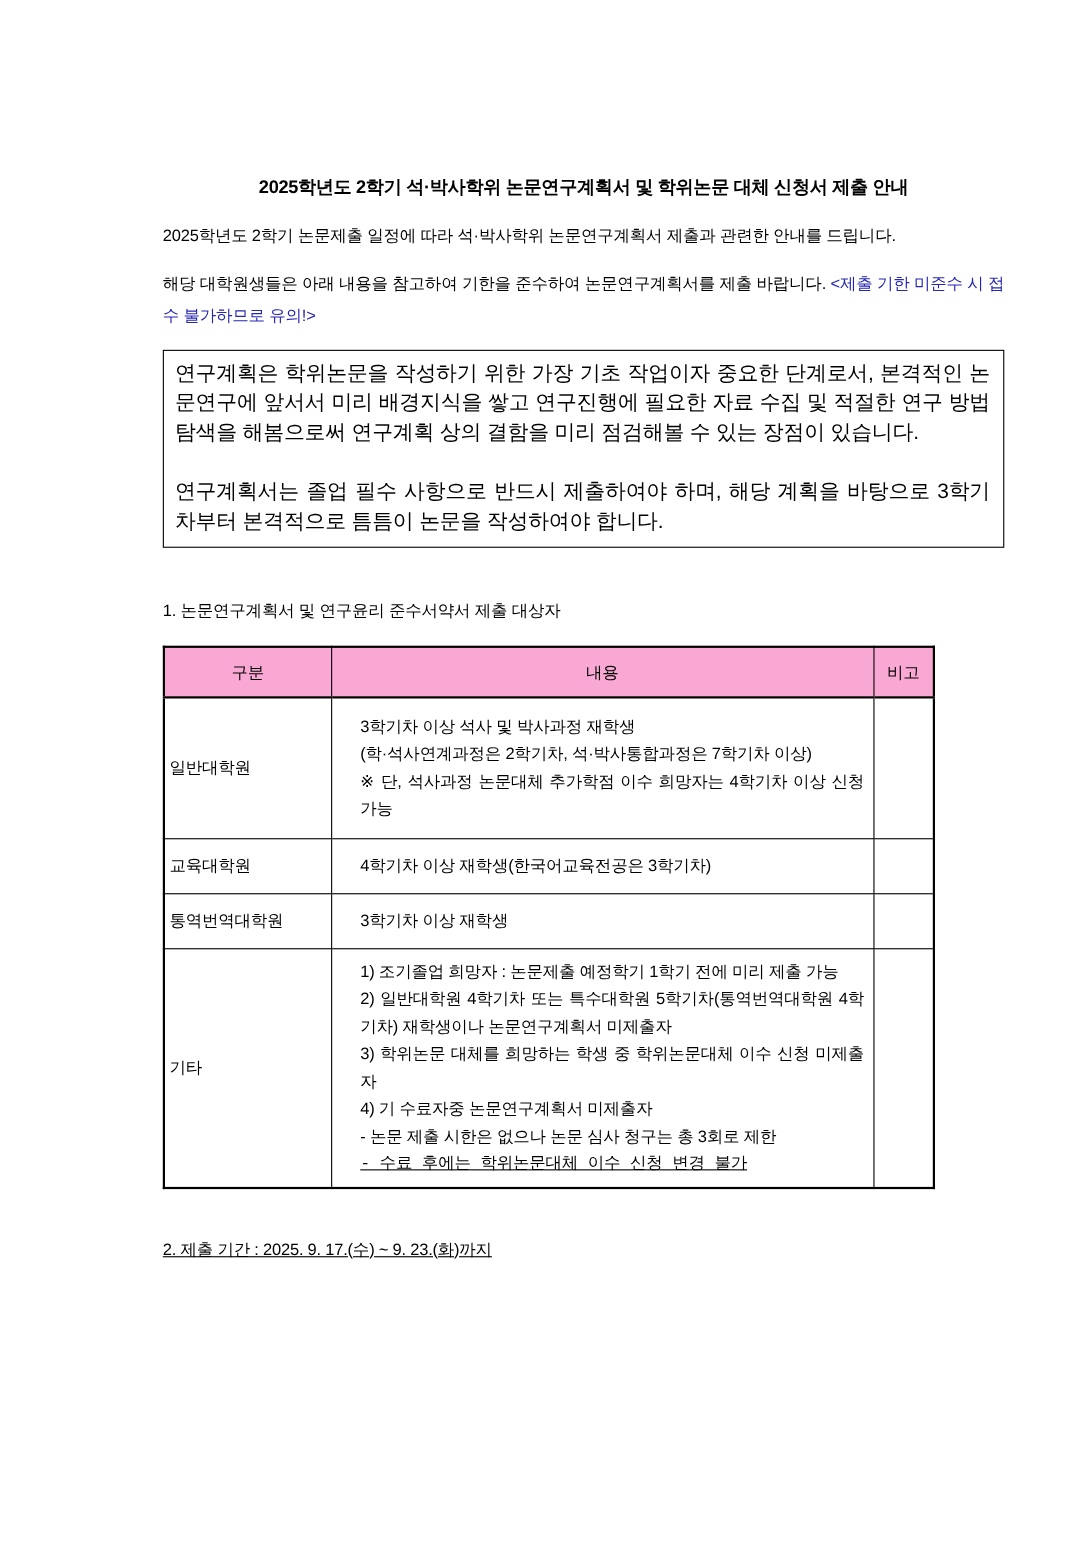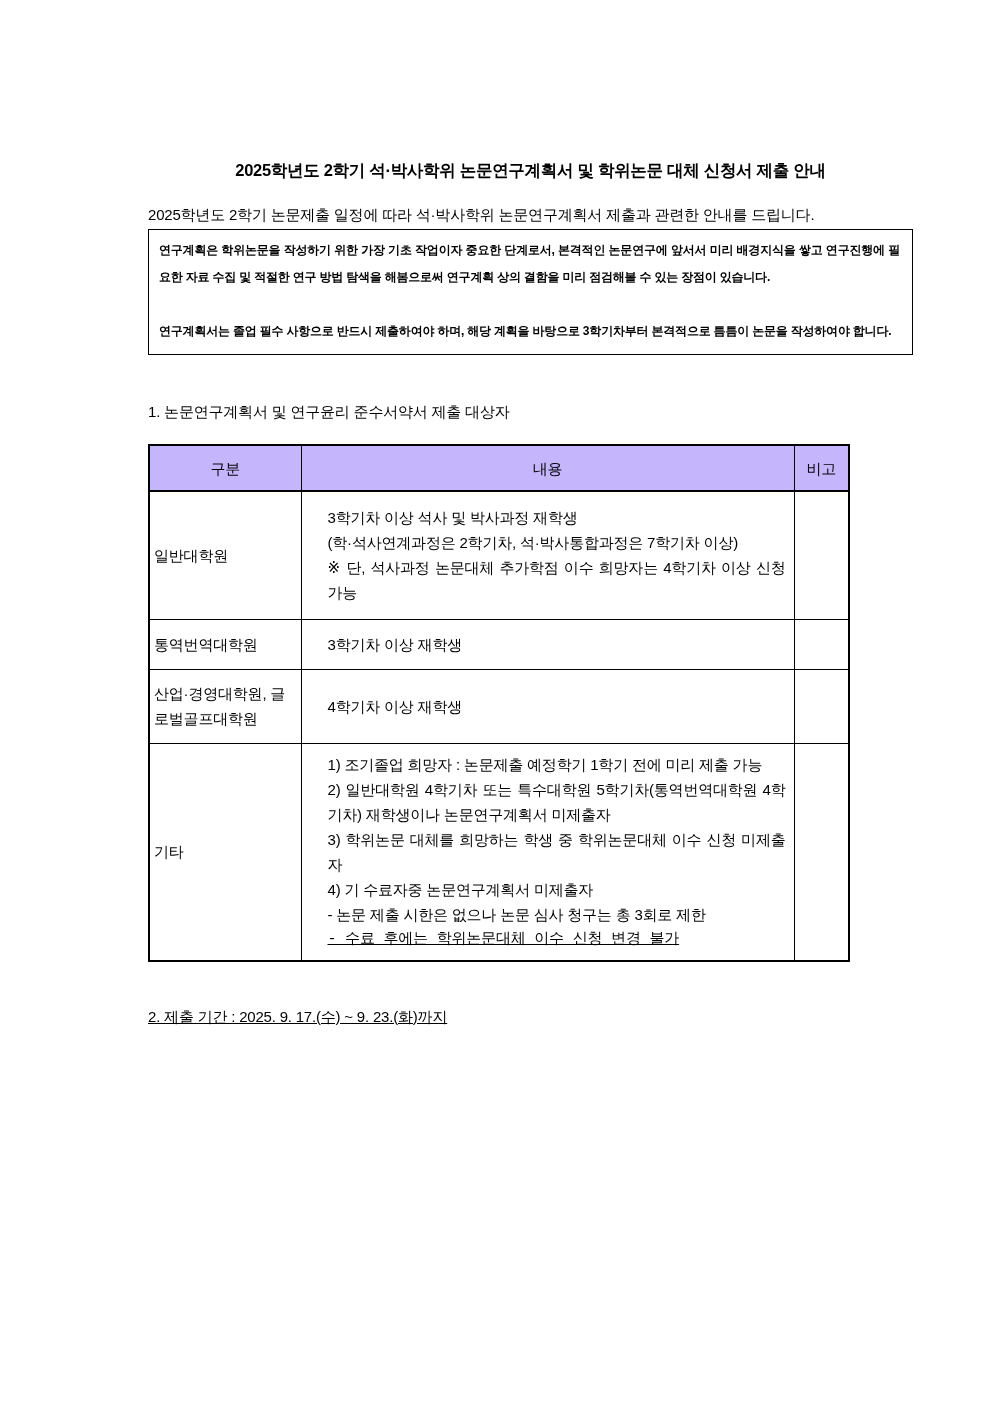--- a/index.html
+++ b/index.html
@@ -28,27 +28,27 @@
     margin-top: 15px;
     font-size: 15px;
     line-height: 29px;
     text-align: justify;
     letter-spacing: -0.2px;
   }
   .warning {
     color: #2626b4;
   }
   .info-box {
+    margin-top: 16px;
     border: 1.5px solid #000000;
     padding: 7px 12px 9px 10px;
-    font-size: 12px;
+    font-size: 19px;
     line-height: 27px;
     text-align: justify;
     letter-spacing: -0.2px;
-    font-weight: bold;
   }
   .box-gap { height: 27px; }
   .section-heading {
     margin-top: 48px;
     font-size: 15px;
     font-weight: normal;
     letter-spacing: -0.2px;
   }
   .section-heading.underlined {
     text-decoration: underline;
@@ -68,21 +68,21 @@
     border: 1px solid #000000;
     line-height: 25px;
     vertical-align: middle;
   }
   table.submission-table { border: 2px solid #000000; }
   table.submission-table thead th { border-bottom: 2px solid #000000; }
   col.c-cat { width: 152px; }
   col.c-content { width: 493px; }
   col.c-note { width: 55px; }
   th.h-cell {
-    background: #c4b5fd;
+    background: #f9a8d4;
     font-weight: normal;
     text-align: center;
     height: 46px;
   }
   td.cat-cell {
     text-align: left;
     padding: 6px 4px;
   }
   td.content-cell {
     text-align: left;
@@ -98,20 +98,21 @@
 </style>
 </head>
 <body>
 
 <div class="page">
 
   <div class="doc-title">2025학년도 2학기 석·박사학위 논문연구계획서 및 학위논문 대체 신청서 제출 안내</div>
 
   <p class="para">2025학년도 2학기 논문제출 일정에 따라 석·박사학위 논문연구계획서 제출과 관련한 안내를 드립니다.</p>
 
+  <p class="para"><span>해당 대학원생들은 아래 내용을 참고하여 기한을 준수하여 논문연구계획서를 제출 바랍니다. </span><span class="warning">&lt;제출 기한 미준수 시 접수 불가하므로 유의!&gt;</span></p>
 
   <div class="info-box">
     <div class="box-para">연구계획은 학위논문을 작성하기 위한 가장 기초 작업이자 중요한 단계로서, 본격적인 논문연구에 앞서서 미리 배경지식을 쌓고 연구진행에 필요한 자료 수집 및 적절한 연구 방법 탐색을 해봄으로써 연구계획 상의 결함을 미리 점검해볼 수 있는 장점이 있습니다.</div>
     <div class="box-gap"></div>
     <div class="box-para">연구계획서는 졸업 필수 사항으로 반드시 제출하여야 하며, 해당 계획을 바탕으로 3학기차부터 본격적으로 틈틈이 논문을 작성하여야 합니다.</div>
   </div>
 
   <div class="section-heading">1. 논문연구계획서 및 연구윤리 준수서약서 제출 대상자</div>
 
   <table class="submission-table">
@@ -131,30 +132,30 @@
       <tr class="r-general">
         <td class="cat-cell">일반대학원</td>
         <td class="content-cell">
           <div class="cell-line">3학기차 이상 석사 및 박사과정 재학생</div>
           <div class="cell-line">(학·석사연계과정은 2학기차, 석·박사통합과정은 7학기차 이상)</div>
           <div class="cell-line">※ 단, 석사과정 논문대체 추가학점 이수 희망자는 4학기차 이상 신청 가능</div>
         </td>
         <td class="note-cell"></td>
       </tr>
       <tr class="r-simple">
+        <td class="cat-cell">교육대학원</td>
+        <td class="content-cell">
+          <div class="cell-line">4학기차 이상 재학생(한국어교육전공은 3학기차)</div>
+        </td>
+        <td class="note-cell"></td>
+      </tr>
+      <tr class="r-simple">
         <td class="cat-cell">통역번역대학원</td>
         <td class="content-cell">
           <div class="cell-line">3학기차 이상 재학생</div>
-        </td>
-        <td class="note-cell"></td>
-      </tr>
-      <tr class="r-two">
-        <td class="cat-cell">산업·경영대학원, 글로벌골프대학원</td>
-        <td class="content-cell">
-          <div class="cell-line">4학기차 이상 재학생</div>
         </td>
         <td class="note-cell"></td>
       </tr>
       <tr class="r-etc">
         <td class="cat-cell">기타</td>
         <td class="content-cell">
           <div class="cell-line">1) 조기졸업 희망자 : 논문제출 예정학기 1학기 전에 미리 제출 가능</div>
           <div class="cell-line">2) 일반대학원 4학기차 또는 특수대학원 5학기차(통역번역대학원 4학기차) 재학생이나 논문연구계획서 미제출자</div>
           <div class="cell-line">3) 학위논문 대체를 희망하는 학생 중 학위논문대체 이수 신청 미제출자</div>
           <div class="cell-line">4) 기 수료자중 논문연구계획서 미제출자</div>

